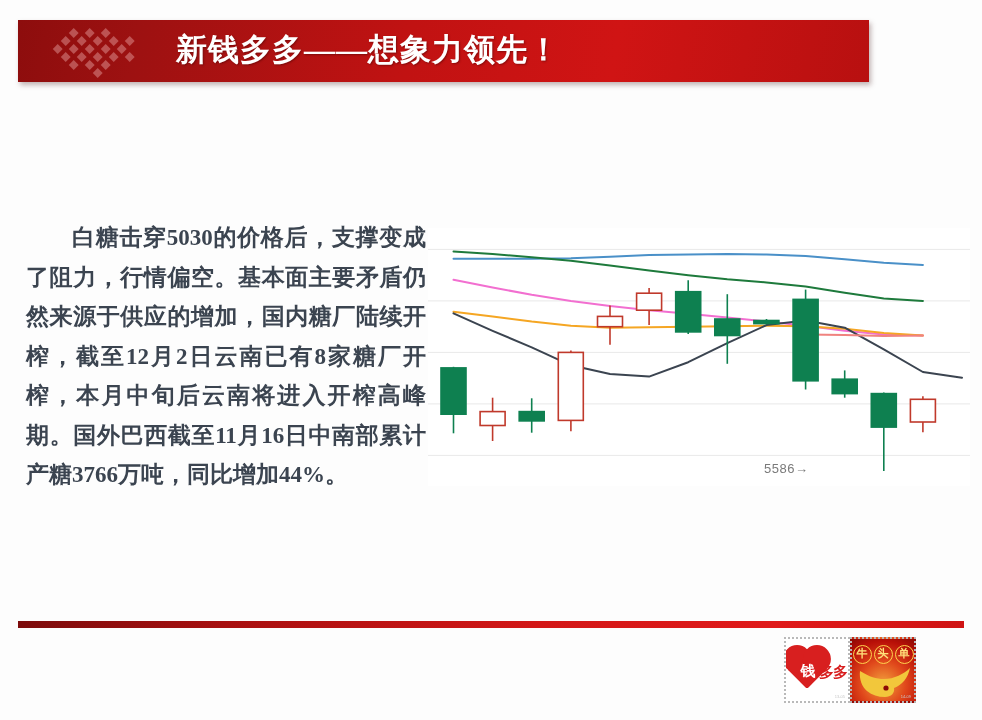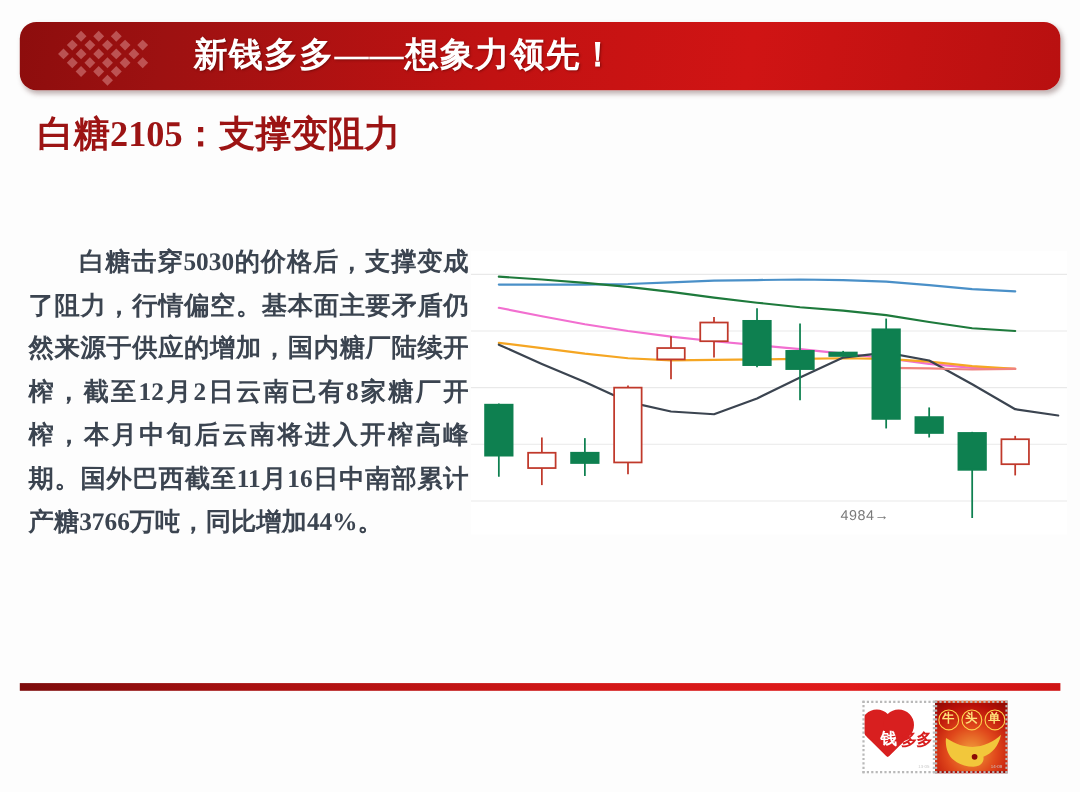--- a/index.html
+++ b/index.html
@@ -16,25 +16,24 @@
     height: 720px;
     background: #fdfdfd;
     overflow: hidden;
   }
 
   
   #header-banner {
     position: absolute;
     left: 18px;
     top: 20px;
-    width: 946px;
+    width: 851px;
     height: 62px;
     background: linear-gradient(100deg, #8d0d0d 0%, #9d1111 14%, #c11212 46%, #d01414 70%, #b81010 100%);
     box-shadow: 2px 3px 5px rgba(80,40,40,0.35);
-    border-radius: 15px;
   }
   #banner-logo {
     position: absolute;
     left: 22px;
     top: 4px;
     width: 118px;
     height: 56px;
     opacity: 0.55;
   }
   #banner-title {
@@ -250,21 +249,20 @@
         <rect x="62" y="38" width="7" height="7" transform="rotate(-45 65 41)"></rect>
         <rect x="46" y="38" width="7" height="7" transform="rotate(-45 49 41)"></rect>
         <rect x="54" y="46" width="7" height="7" transform="rotate(-45 57 49)"></rect>
         <rect x="86" y="14" width="7" height="7" transform="rotate(-45 89 17)"></rect>
         <rect x="86" y="30" width="7" height="7" transform="rotate(-45 89 33)"></rect>
       </g>
     </svg>
     <div id="banner-title">新钱多多——想象力领先！</div>
   </div>
 
-  <div id="slide-heading">白糖2105：支撑变阻力</div>
 
   <div id="body-text">白糖击穿5030的价格后，支撑变成了阻力，行情偏空。基本面主要矛盾仍然来源于供应的增加，国内糖厂陆续开榨，截至12月2日云南已有8家糖厂开榨，本月中旬后云南将进入开榨高峰期。国外巴西截至11月16日中南部累计产糖3766万吨，同比增加44%。</div>
 
   <div id="chart-panel">
     <svg id="chart-svg" width="542" height="258" viewBox="0 0 542 258">
         <line x1="0" x2="542" y1="21.4" y2="21.4" stroke="#e9e9e9" stroke-width="1"></line>
         <line x1="0" x2="542" y1="72.9" y2="72.9" stroke="#e9e9e9" stroke-width="1"></line>
         <line x1="0" x2="542" y1="124.4" y2="124.4" stroke="#e9e9e9" stroke-width="1"></line>
         <line x1="0" x2="542" y1="175.9" y2="175.9" stroke="#e9e9e9" stroke-width="1"></line>
         <line x1="0" x2="542" y1="227.4" y2="227.4" stroke="#e9e9e9" stroke-width="1"></line>
@@ -295,21 +293,21 @@
         <line x1="377.6" x2="377.6" y1="61.6" y2="161.5" stroke="#0e8050" stroke-width="1.6"></line>
         <rect x="365.1" y="71.4" width="25.0" height="81.4" fill="#0e8050" stroke="#0e8050" stroke-width="1.6"></rect>
         <line x1="416.7" x2="416.7" y1="142.4" y2="169.7" stroke="#0e8050" stroke-width="1.6"></line>
         <rect x="404.2" y="151.2" width="25.0" height="14.4" fill="#0e8050" stroke="#0e8050" stroke-width="1.6"></rect>
         <line x1="455.8" x2="455.8" y1="164.6" y2="242.9" stroke="#0e8050" stroke-width="1.6"></line>
         <rect x="443.3" y="165.6" width="25.0" height="33.5" fill="#0e8050" stroke="#0e8050" stroke-width="1.6"></rect>
         <line x1="494.9" x2="494.9" y1="168.2" y2="204.2" stroke="#c0392b" stroke-width="1.6"></line>
         <rect x="482.4" y="171.3" width="25.0" height="22.7" fill="#ffffff" stroke="#c0392b" stroke-width="1.6"></rect>
       </svg>
   </div>
-  <div id="chart-price-label">4984→</div>
+  <div id="chart-price-label">5586→</div>
 
   <div id="footer-rule"></div>
 
   <div id="footer-logos">
     <div class="stamp" id="stamp-qianduoduo">
       <div id="heart-mini">♥♥♥</div>
       <div class="heart"></div>
       <div id="heart-char">钱</div>
       <div id="stamp-word">多多</div>
       <div class="stamp-code">13-05</div>

